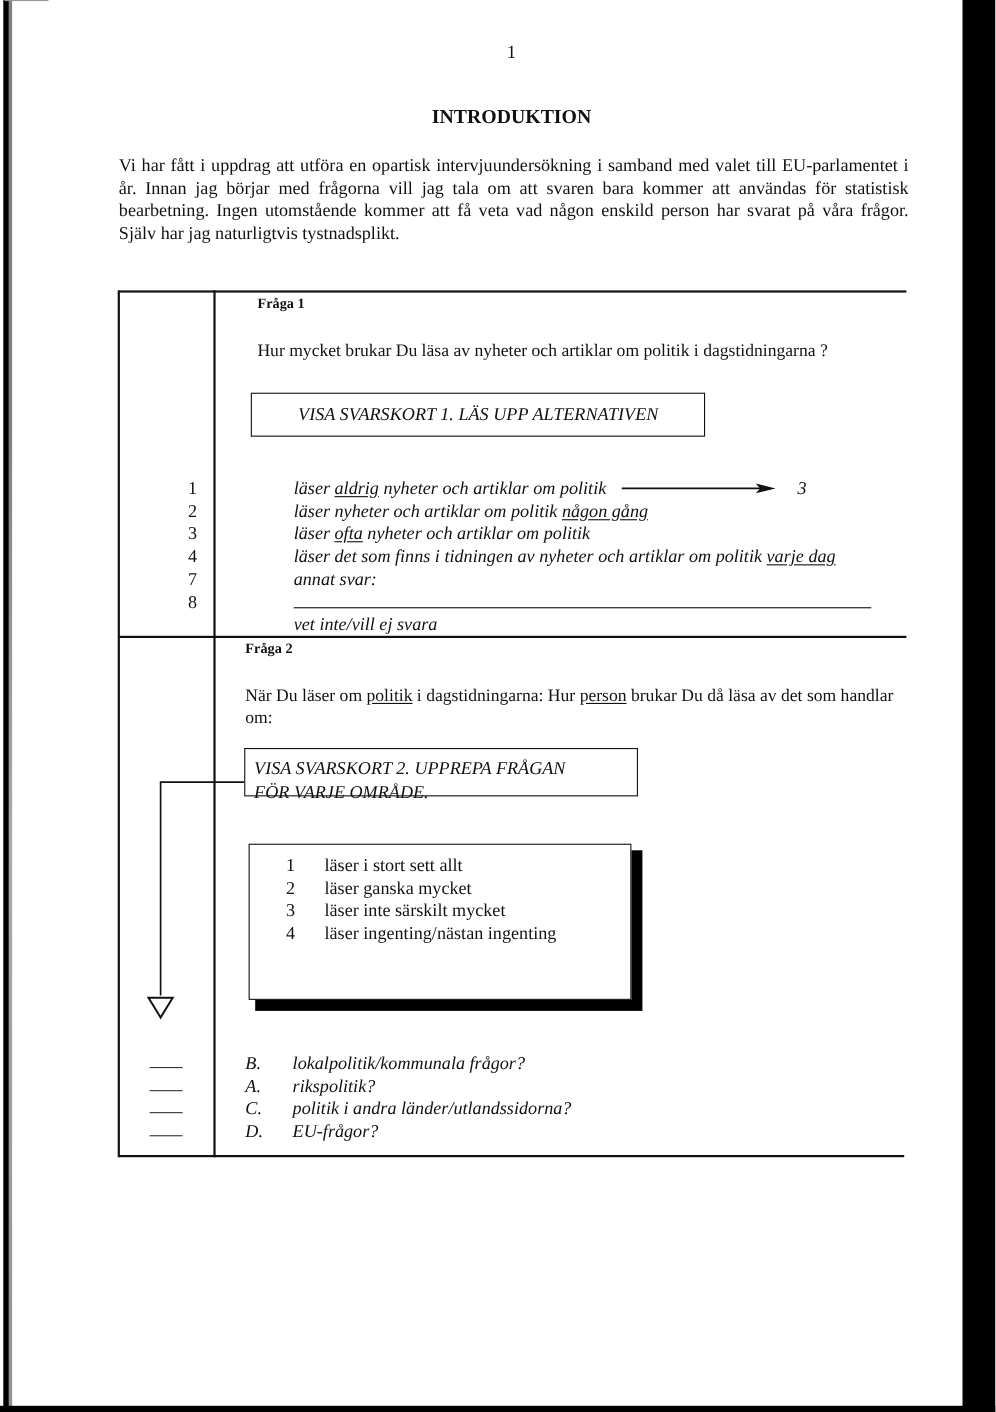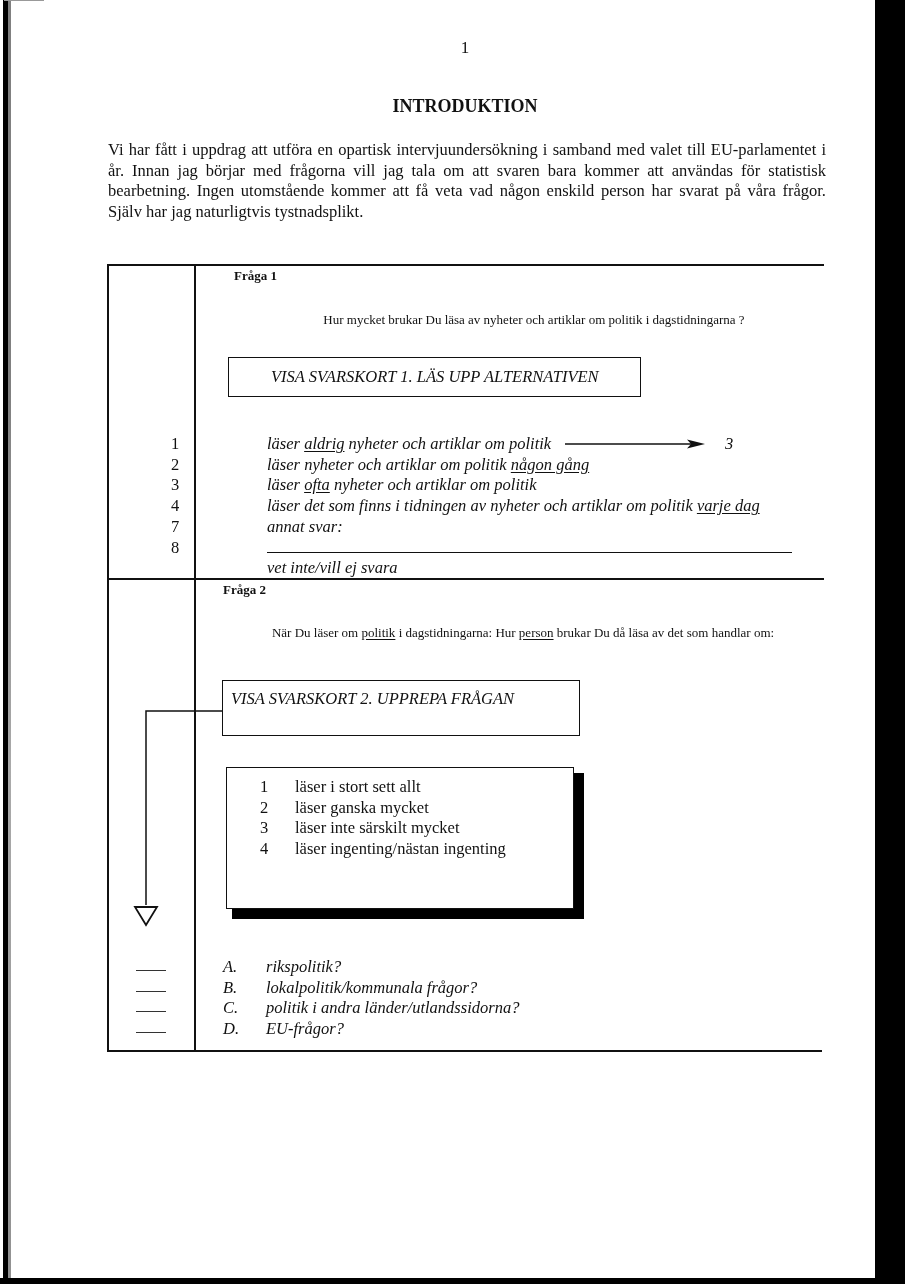--- a/index.html
+++ b/index.html
@@ -23,26 +23,26 @@
   
   .hline { background: #111; height: 2px; }
   .vline { background: #111; width: 2px; }
   .frame-top { left: 108px; top: 264px; width: 716px; }
   .frame-mid { left: 108px; top: 578px; width: 716px; }
   .frame-bot { left: 108px; top: 1050px; width: 714px; }
   .frame-left { left: 107px; top: 264px; height: 788px; }
   .frame-div { left: 194px; top: 264px; height: 788px; }
 
   .q-heading { font-size: 13px; font-weight: bold; }
-  .q-text { font-size: 13px; line-height: 20px; text-align: center; }
+  .q-text { font-size: 16px; line-height: 20px; }
   .italic { font-style: italic; }
   u { text-underline-offset: 2px; }
 
   .instr1 { left: 228px; top: 357px; width: 413px; height: 40px; border: 1.5px solid #111; font-style: italic; font-size: 16.5px; display: flex; align-items: center; padding-left: 42px; box-sizing: border-box; }
-  .instr2 { left: 222px; top: 680px; width: 358px; height: 56px; border: 1.5px solid #111; font-style: italic; font-size: 16.5px; line-height: 21px; padding: 7px 8px; box-sizing: border-box; }
+  .instr2 { left: 222px; top: 680px; width: 358px; height: 44px; border: 1.5px solid #111; font-style: italic; font-size: 16.5px; line-height: 21px; padding: 7px 8px; box-sizing: border-box; }
 
   .codes1 { left: 160px; top: 434px; width: 30px; font-size: 16.5px; line-height: 20.7px; text-align: center; }
   .opts1 { left: 223px; top: 434px; width: 600px; font-size: 16.5px; line-height: 20.7px; font-style: italic; margin-left: 44px; }
   .fill-line { display: inline-block; width: 525px; border-bottom: 1px solid #111; height: 14px; vertical-align: baseline; }
 
   .skip-arrow { left: 565px; top: 437px; width: 140px; height: 14px; }
   .skip-target { left: 725px; top: 434px; font-size: 16.5px; font-style: italic; }
 
   .card { left: 226px; top: 767px; width: 348px; height: 142px; border: 1.5px solid #111; background: #fff; box-sizing: border-box; }
   .card-shadow { left: 232px; top: 773px; width: 352px; height: 146px; background: #000; }
@@ -109,36 +109,37 @@
 <div class="abs q-heading" style="left:223px; top:582px;">Fråga 2</div>
 <div class="abs q-text" style="left:223px; top:623px; width:600px;"><span>När Du läser om </span><u>politik</u><span> i dagstidningarna: Hur </span><u>person</u><span> brukar Du då läsa av det som handlar om:</span></div>
 
 <svg class="abs flow" viewBox="0 0 100 230">
   <polyline points="92,11 16,11 16,205" fill="none" stroke="#111" stroke-width="1.5"></polyline>
   <polygon points="5,207 27,207 16,225" fill="#fff" stroke="#111" stroke-width="1.8"></polygon>
 </svg>
 
 <div class="abs instr2">
   <div>VISA SVARSKORT 2. UPPREPA FRÅGAN</div>
+  <div>FÖR VARJE OMRÅDE.</div>
 </div>
 
 <div class="abs card-shadow"></div>
 <div class="abs card"></div>
 <div class="abs card-list">
   <div><span class="num">1</span><span>läser i stort sett allt</span></div>
   <div><span class="num">2</span><span>läser ganska mycket</span></div>
   <div><span class="num">3</span><span>läser inte särskilt mycket</span></div>
   <div><span class="num">4</span><span>läser ingenting/nästan ingenting</span></div>
 </div>
 
 <div class="abs blanks">
   <div class="blank"></div>
   <div class="blank"></div>
   <div class="blank"></div>
   <div class="blank"></div>
 </div>
 
 <div class="abs areas">
+  <div><span class="letter">B.</span><span>lokalpolitik/kommunala frågor?</span></div>
   <div><span class="letter">A.</span><span>rikspolitik?</span></div>
-  <div><span class="letter">B.</span><span>lokalpolitik/kommunala frågor?</span></div>
   <div><span class="letter">C.</span><span>politik i andra länder/utlandssidorna?</span></div>
   <div><span class="letter">D.</span><span>EU-frågor?</span></div>
 </div>
 
 </body></html>

